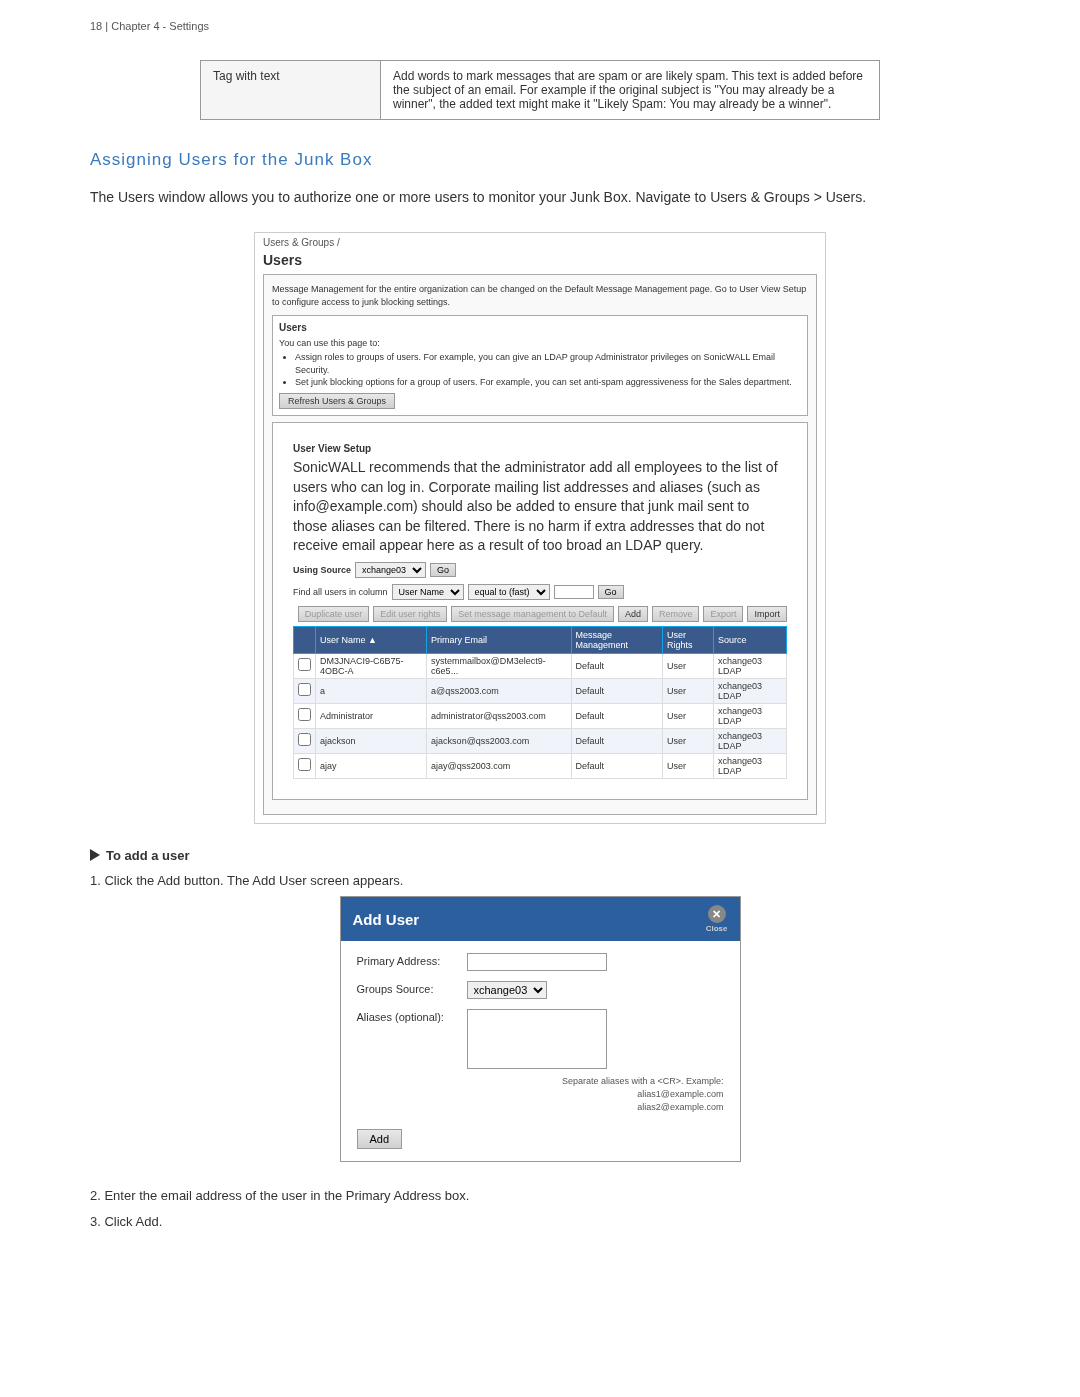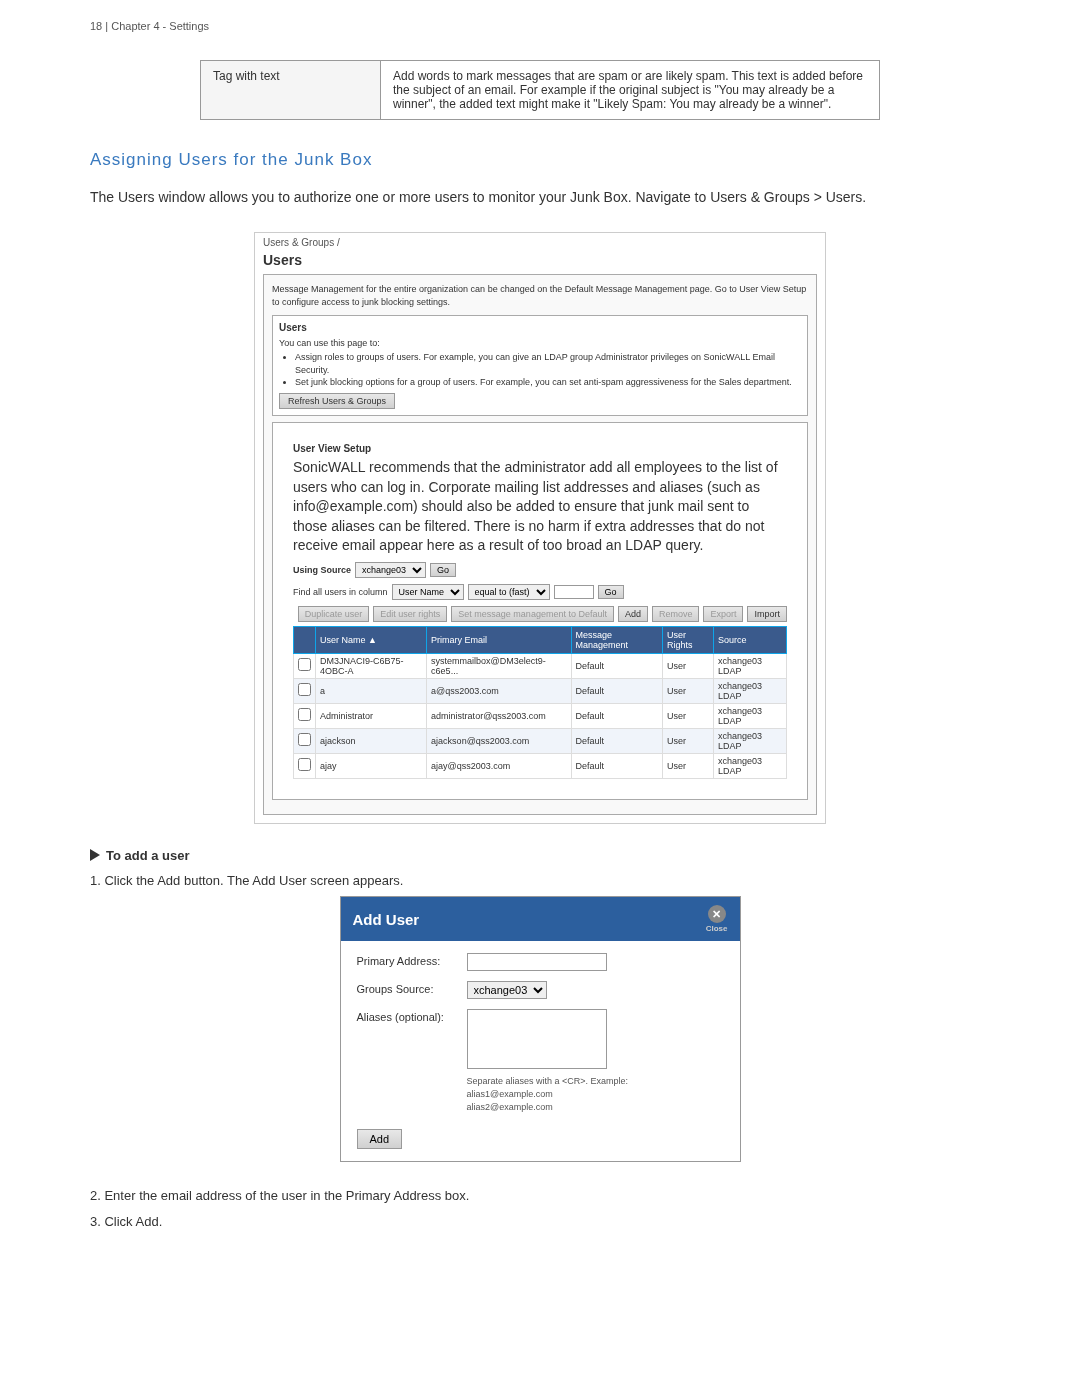--- a/index.html
+++ b/index.html
@@ -249,20 +249,21 @@
       border: 1px solid #999;
       padding: 2px 4px;
       font-size: 11px;
       resize: none;
     }
     .alias-hint {
       font-size: 9px;
       color: #555;
       margin-top: 4px;
       line-height: 1.4;
+      text-align: right;
     }
     .dialog-add-btn {
       display: inline-block;
       padding: 3px 12px;
       background: linear-gradient(to bottom, #e8e8e8, #d0d0d0);
       border: 1px solid #999;
       font-size: 11px;
       cursor: pointer;
       margin-top: 6px;
     }

